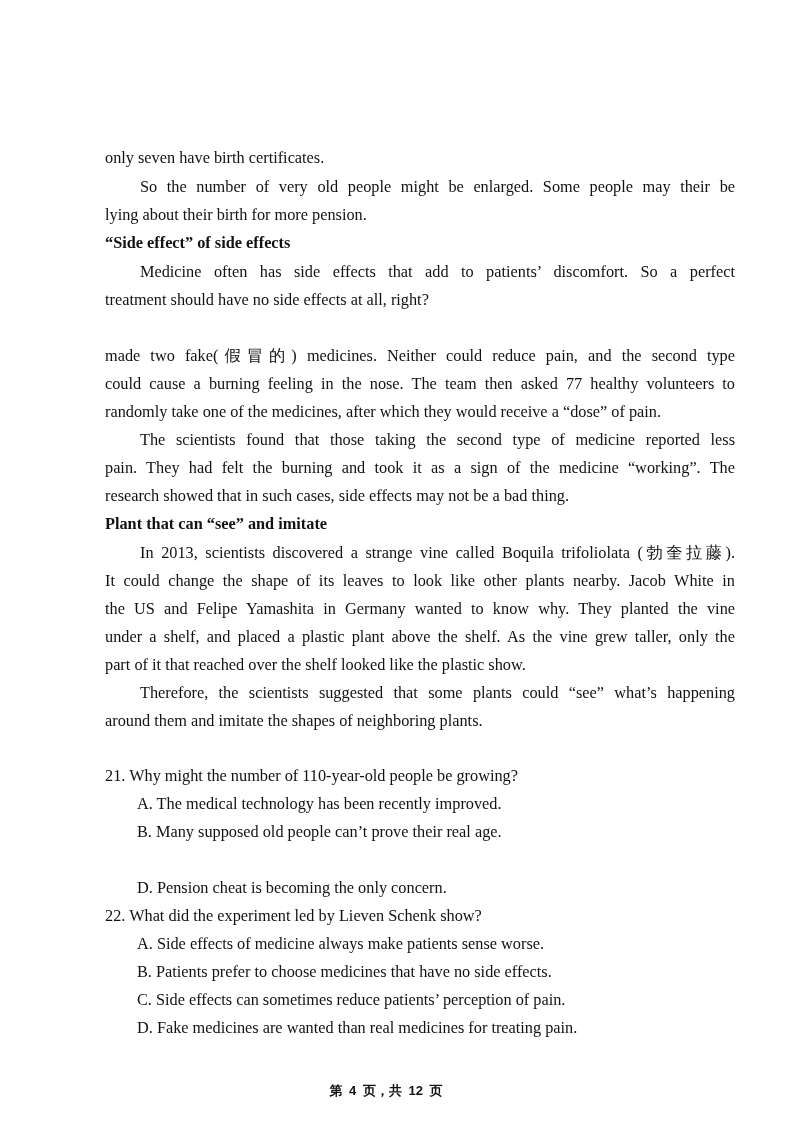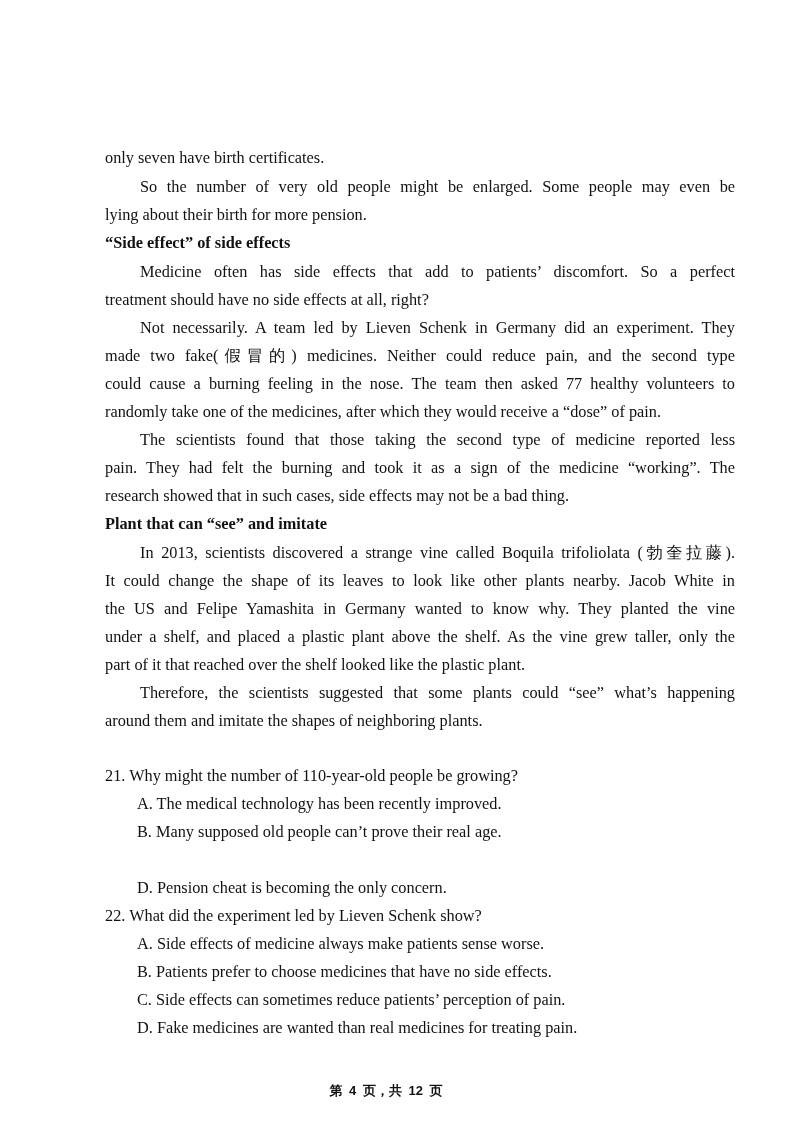--- a/index.html
+++ b/index.html
@@ -15,44 +15,43 @@
     .footer { position: absolute; top: 1082px; left: 0; width: 772px; text-align: center;
       font-family: "Liberation Sans", "DejaVu Sans", sans-serif; font-weight: bold; font-size: 13px; word-spacing: 3px; }
   </style>
 </head>
 <body>
 
 <div class="page">
 
   <div class="line" style="top:148px">only seven have birth certificates.</div>
 
-  <div class="line indent just" style="top:177px">So the number of very old people might be enlarged. Some people may even be</div>
+  <div class="line indent just" style="top:177px">So the number of very old people might be enlarged. Some people may their be</div>
   <div class="line" style="top:205px">lying about their birth for more pension.</div>
 
   <div class="line heading" style="top:233px">“Side effect” of side effects</div>
 
   <div class="line indent just" style="top:262px">Medicine often has side effects that add to patients’ discomfort. So a perfect</div>
   <div class="line" style="top:290px">treatment should have no side effects at all, right?</div>
 
-  <div class="line indent just" style="top:318px">Not necessarily. A team led by Lieven Schenk in Germany did an experiment. They</div>
   <div class="line just" style="top:346px">made two fake(假冒的)  medicines. Neither could reduce pain, and the second type</div>
   <div class="line just" style="top:374px">could cause a burning feeling in the nose. The team then asked 77 healthy volunteers to</div>
   <div class="line" style="top:402px">randomly take one of the medicines, after which they would receive a “dose” of pain.</div>
 
   <div class="line indent just" style="top:430px">The scientists found that those taking the second type of medicine reported less</div>
   <div class="line just" style="top:458px">pain. They had felt the burning and took it as a sign of the medicine “working”. The</div>
   <div class="line" style="top:486px">research showed that in such cases, side effects may not be a bad thing.</div>
 
   <div class="line heading" style="top:514px">Plant that can “see” and imitate</div>
 
   <div class="line indent just" style="top:543px">In 2013, scientists discovered a strange vine called Boquila trifoliolata (勃奎拉藤).</div>
   <div class="line just" style="top:571px">It could change the shape of its leaves to look like other plants nearby. Jacob White in</div>
   <div class="line just" style="top:599px">the US and Felipe Yamashita in Germany wanted to know why. They planted the vine</div>
   <div class="line just" style="top:627px">under a shelf, and placed a plastic plant above the shelf. As the vine grew taller, only the</div>
-  <div class="line" style="top:655px">part of it that reached over the shelf looked like the plastic plant.</div>
+  <div class="line" style="top:655px">part of it that reached over the shelf looked like the plastic show.</div>
 
   <div class="line indent just" style="top:683px">Therefore, the scientists suggested that some plants could “see” what’s happening</div>
   <div class="line" style="top:711px">around them and imitate the shapes of neighboring plants.</div>
 
   <div class="line q" style="top:766px">21. Why might the number of 110-year-old people be growing?</div>
   <div class="line opt" style="top:794px">A. The medical technology has been recently improved.</div>
   <div class="line opt" style="top:822px">B. Many supposed old people can’t prove their real age.</div>
   <div class="line opt" style="top:878px">D. Pension cheat is becoming the only concern.</div>
 
   <div class="line q" style="top:906px">22. What did the experiment led by Lieven Schenk show?</div>

